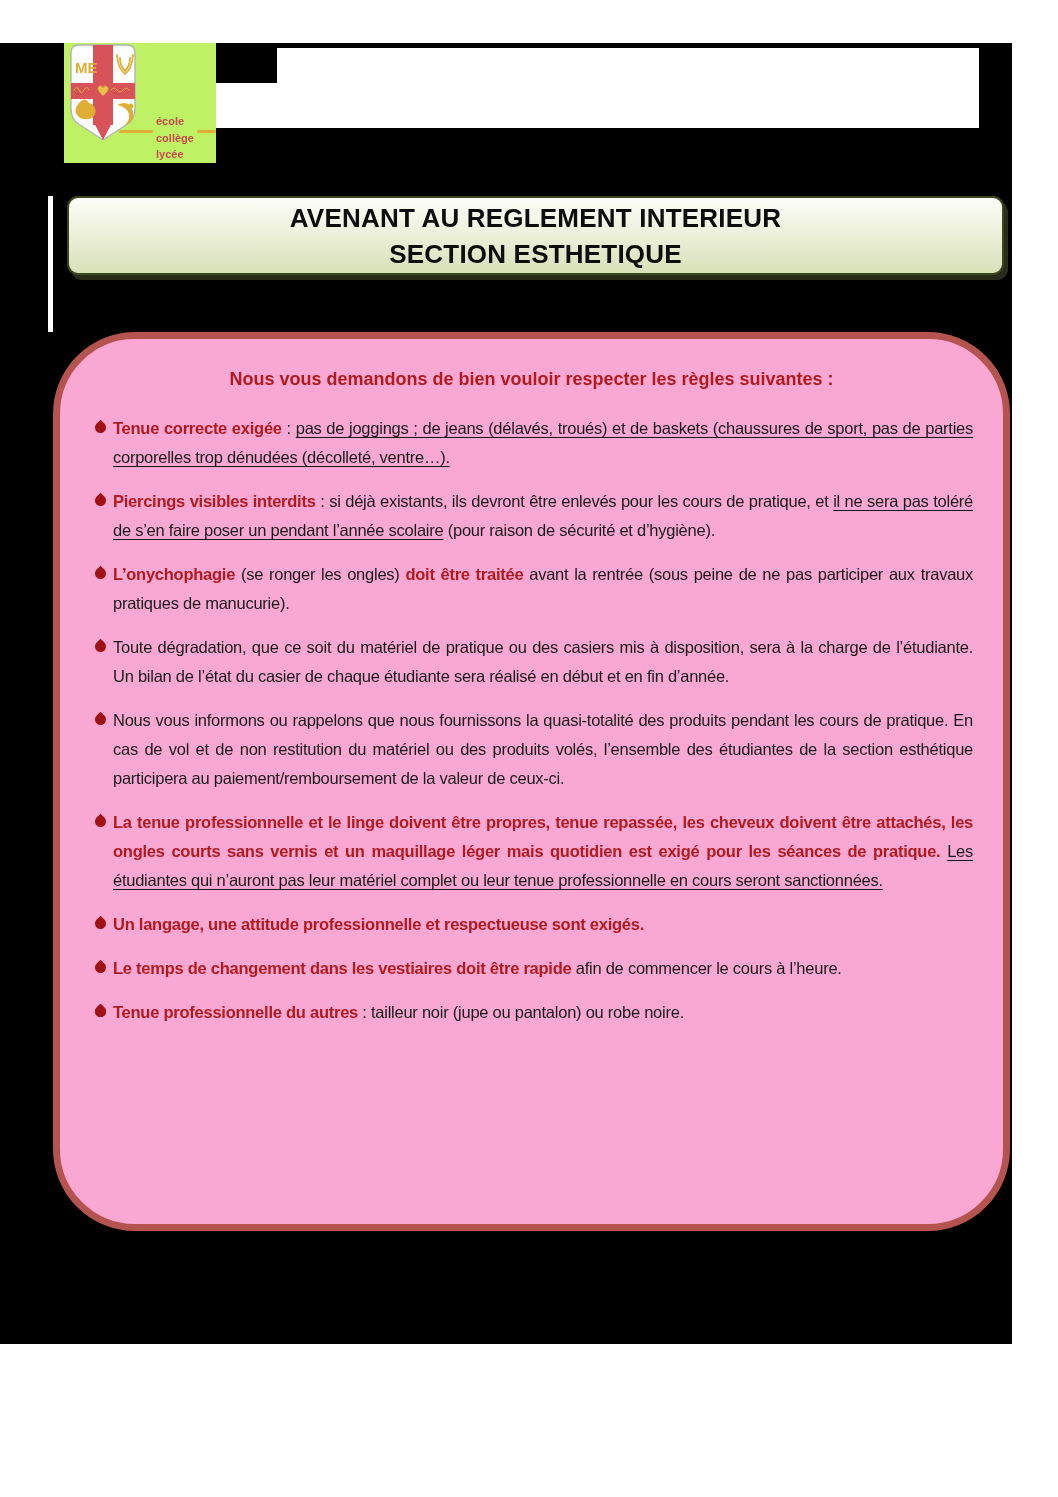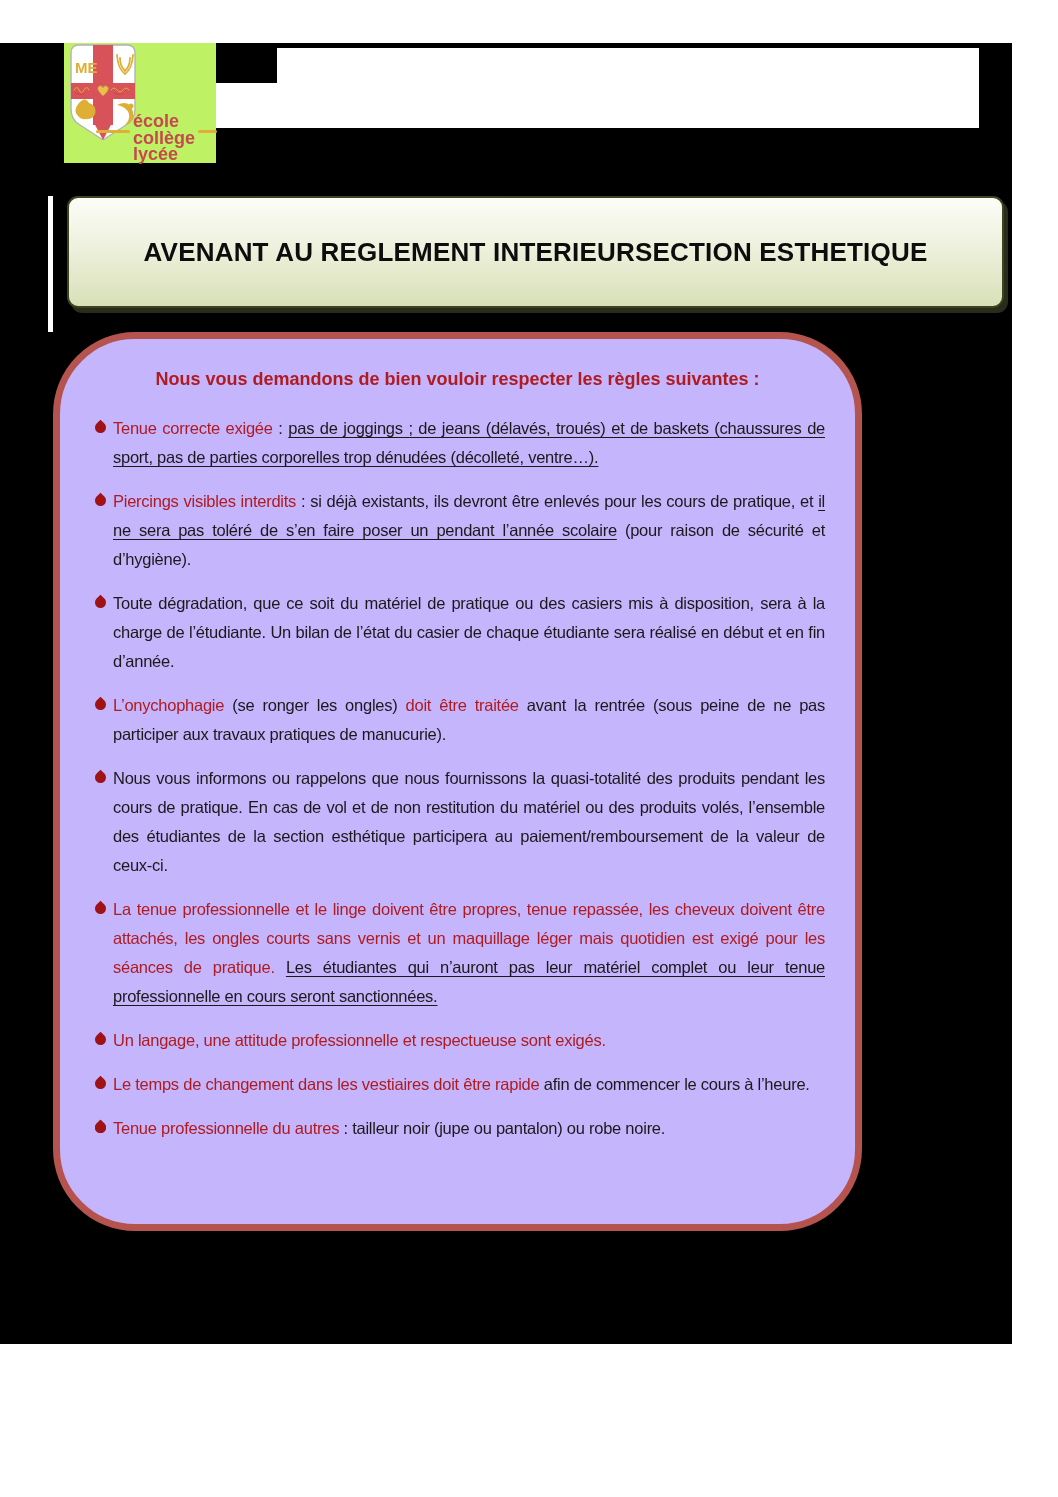--- a/index.html
+++ b/index.html
@@ -25,56 +25,56 @@
   
   .crest{position:absolute;left:1px;top:0;}
   .shield-outline{fill:#ffffff;stroke:#b3b3b3;stroke-width:1.4;}
   .cross{fill:var(--logo-red);}
   .gold-stroke{stroke:var(--logo-gold);stroke-width:1.8;fill:none;stroke-linecap:round;}
   .gold-fill{fill:var(--logo-gold);}
   .monogram{fill:var(--logo-gold);font:bold 15px "Liberation Sans",sans-serif;}
   .script-red{stroke:#c8474e;stroke-width:0.9;fill:none;}
   .heart{fill:#e8c04a;stroke:#d08a52;stroke-width:0.8;}
   
-  .levels{position:absolute;left:32px;top:70px;color:var(--levels-red);
-    font-size:18px;font-weight:bold;line-height:16.5px;white-space:nowrap;}
+  .levels{position:absolute;left:55px;top:70px;color:var(--levels-red);
+    font-size:11px;font-weight:bold;line-height:16.5px;white-space:nowrap;}
   .level-line{padding-left:37px;}
   .level-line.with-dashes{padding-left:0;display:flex;align-items:flex-start;}
   .gold-dash{display:inline-block;height:3px;background:var(--logo-gold);border-radius:2px;}
   .gold-dash.left{width:34px;margin-right:3px;}
   .gold-dash.right{width:19px;margin-left:3px;}
   
   .header-box{
-    position:absolute;left:67px;top:196px;width:937px;height:112px;
+    position:absolute;left:67px;top:196px;width:937px;height:79px;
     border:2px solid var(--green-border);border-radius:11px;
     background:linear-gradient(180deg,var(--green-top) 0%,#eef1dd 45%,var(--green-bottom) 100%);
     box-shadow:4px 5px 0 rgba(90,95,60,0.45);
-    display:flex;flex-direction:row;justify-content:center;align-items:center;
+    display:flex;flex-direction:column;justify-content:center;align-items:center;
   }
   .header-title{font-weight:bold;font-size:26px;line-height:36px;color:#0d0d0d;letter-spacing:0.2px;}
   
   .rules-box{
-    position:absolute;left:53px;top:332px;width:809px;height:899px;
-    background:#c4b5fd;border:7px solid var(--border-red);border-radius:82px;
+    position:absolute;left:53px;top:332px;width:957px;height:899px;
+    background:#f9a8d4;border:7px solid var(--border-red);border-radius:82px;
   }
   .rules-title{
     margin:30px 40px 24px 40px;text-align:center;
     color:var(--accent-red);font-weight:bold;font-size:18px;
   }
   .rules-list{padding:0 30px 0 37px;}
   .rule-item{
     position:relative;padding-left:16px;margin-bottom:15px;
     font-size:16.5px;line-height:29px;letter-spacing:-0.25px;
     text-align:justify;color:var(--ink);
   }
   .drop{
     position:absolute;left:-2px;top:8px;width:11px;height:11px;
     background:var(--drop-red);border-radius:0 50% 50% 50%;transform:rotate(45deg);
   }
-  .seg-redbold{color:var(--accent-red);font-weight:normal;}
+  .seg-redbold{color:var(--accent-red);font-weight:bold;}
   .seg-underline{text-decoration:underline;text-underline-offset:3px;}
   .seg-normal{}
 </style>
 </head>
 <body>
 
 <div class="page">
 
   <div class="redaction-canvas"></div>
   <div class="redaction-gap"></div>
@@ -115,22 +115,22 @@
   <div class="header-box">
     <div class="header-title">AVENANT AU REGLEMENT INTERIEUR</div>
     <div class="header-title">SECTION ESTHETIQUE</div>
   </div>
 
   <div class="rules-box">
     <div class="rules-title">Nous vous demandons de bien vouloir respecter les règles suivantes :</div>
     <div class="rules-list">
         <div class="rule-item"><span class="drop"></span><span class="seg-redbold">Tenue correcte exigée</span><span class="seg-normal"> : </span><span class="seg-underline">pas de joggings ; de jeans (délavés, troués) et de baskets (chaussures de sport, pas de parties corporelles trop dénudées (décolleté, ventre…).</span></div>
         <div class="rule-item"><span class="drop"></span><span class="seg-redbold">Piercings visibles interdits</span><span class="seg-normal"> : si déjà existants, ils devront être enlevés pour les cours de pratique, et </span><span class="seg-underline">il ne sera pas toléré de s’en faire poser un pendant l’année scolaire</span><span class="seg-normal"> (pour raison de sécurité et d’hygiène).</span></div>
+        <div class="rule-item"><span class="drop"></span><span class="seg-redbold">L’onychophagie</span><span class="seg-normal"> (se ronger les ongles) </span><span class="seg-redbold">doit être traitée</span><span class="seg-normal"> avant la rentrée (sous peine de ne pas participer aux travaux pratiques de manucurie).</span></div>
         <div class="rule-item"><span class="drop"></span><span class="seg-normal">Toute dégradation, que ce soit du matériel de pratique ou des casiers mis à disposition, sera à la charge de l’étudiante. Un bilan de l’état du casier de chaque étudiante sera réalisé en début et en fin d’année.</span></div>
-        <div class="rule-item"><span class="drop"></span><span class="seg-redbold">L’onychophagie</span><span class="seg-normal"> (se ronger les ongles) </span><span class="seg-redbold">doit être traitée</span><span class="seg-normal"> avant la rentrée (sous peine de ne pas participer aux travaux pratiques de manucurie).</span></div>
         <div class="rule-item"><span class="drop"></span><span class="seg-normal">Nous vous informons ou rappelons que nous fournissons la quasi-totalité des produits pendant les cours de pratique. En cas de vol et de non restitution du matériel ou des produits volés, l’ensemble des étudiantes de la section esthétique participera au paiement/remboursement de la valeur de ceux-ci.</span></div>
         <div class="rule-item"><span class="drop"></span><span class="seg-redbold">La tenue professionnelle et le linge doivent être propres, tenue repassée, les cheveux doivent être attachés, les ongles courts sans vernis et un maquillage léger mais quotidien est exigé pour les séances de pratique.</span><span class="seg-normal"> </span><span class="seg-underline">Les étudiantes qui n’auront pas leur matériel complet ou leur tenue professionnelle en cours seront sanctionnées.</span></div>
         <div class="rule-item"><span class="drop"></span><span class="seg-redbold">Un langage, une attitude professionnelle et respectueuse sont exigés.</span></div>
         <div class="rule-item"><span class="drop"></span><span class="seg-redbold">Le temps de changement dans les vestiaires doit être rapide</span><span class="seg-normal"> afin de commencer le cours à l’heure.</span></div>
         <div class="rule-item"><span class="drop"></span></div>
         <div class="rule-item"><span class="drop"></span><span class="seg-redbold">Tenue professionnelle du autres</span><span class="seg-normal"> : tailleur noir (jupe ou pantalon) ou robe noire.</span></div>
       </div>
   </div>
 
 </div>

